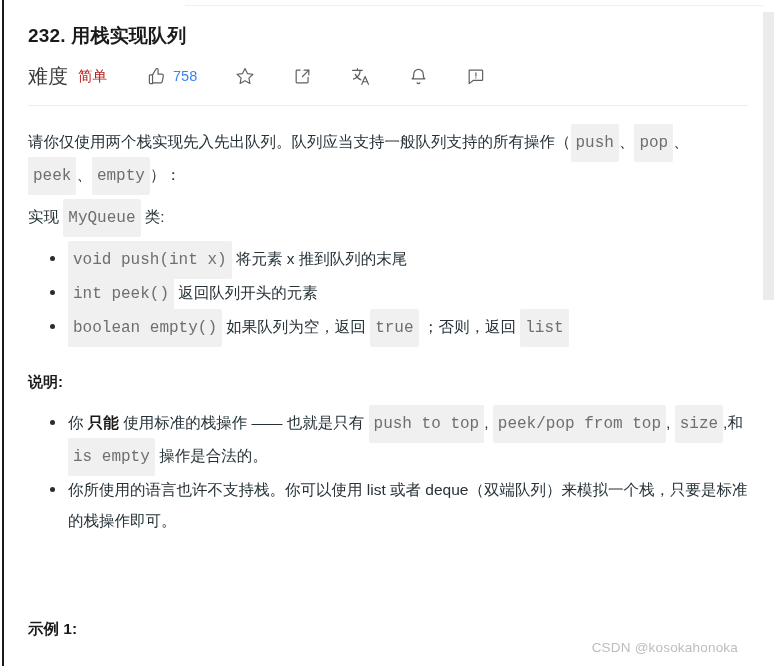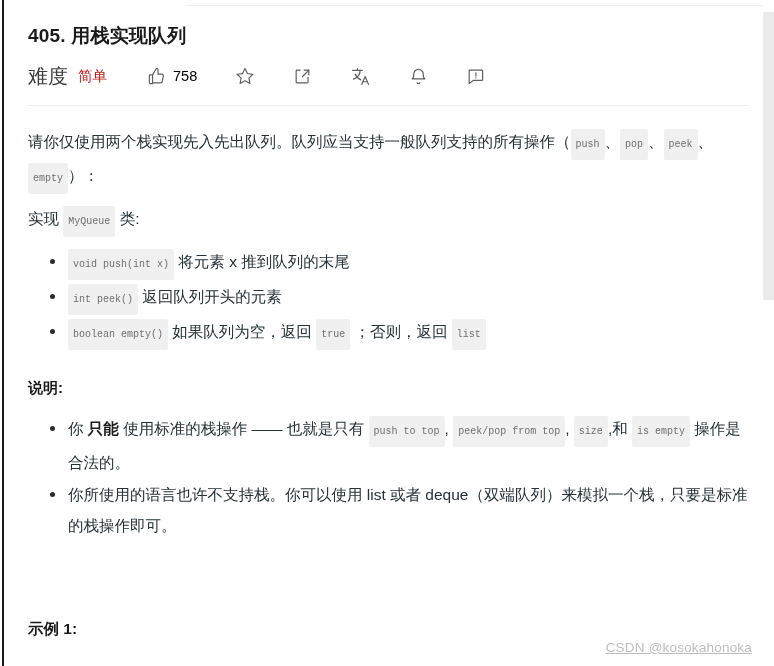--- a/index.html
+++ b/index.html
@@ -87,21 +87,21 @@
     display: flex;
     align-items: center;
     color: #555;
     margin-right: 38px;
     cursor: pointer;
   }
   .icon-btn:last-child { margin-right: 0; }
   .icon-btn svg { display: block; }
   .like-count {
     font-size: 14.5px;
-    color: #000000;
+    color: #3b82f6;
     margin-left: 7px;
   }
 
   .divider {
     margin-top: 17px;
     width: 720px;
     height: 1px;
     background: #ededed;
   }
 
@@ -110,21 +110,21 @@
     margin-top: 20px;
     font-size: 15.5px;
     line-height: 31px;
     color: #263238;
   }
 
   p.para { margin-bottom: 9px; }
 
   code.inline {
     font-family: "Liberation Mono", "DejaVu Sans Mono", monospace;
-    font-size: 10px;
+    font-size: 16px;
     background: #f0f0f0;
     color: #6f6f6f;
     padding: 10px 5px;
     border-radius: 2px;
     white-space: nowrap;
   }
 
   ul.bullets {
     list-style: none;
     margin: 2px 0 0 0;
@@ -158,43 +158,42 @@
     position: absolute;
     left: 28px;
     top: 619px;
     font-size: 15.5px;
     font-weight: bold;
     color: #1a1a1a;
   }
 
   .watermark {
     position: absolute;
-    right: 22px;
+    right: 36px;
     bottom: 11px;
     font-size: 13.5px;
     color: #bdbdbd;
     letter-spacing: .2px;
-    text-decoration: underline;
   }
 </style>
 </head>
 <body>
 
 <div class="page">
 
   <div class="left-edge"></div>
   <div class="top-rule"></div>
 
   <div class="scrollbar-track">
     <div class="scrollbar-thumb"></div>
   </div>
 
   <div class="content">
 
-    <div class="title">405. 用栈实现队列</div>
+    <div class="title">232. 用栈实现队列</div>
 
     <div class="meta-row">
       <span class="meta-label">难度</span>
       <span class="difficulty">简单</span>
 
       <span class="icon-btn">
         <span>
           <svg width="19" height="19" viewBox="0 0 24 24" fill="none" stroke="#5f5f5f" stroke-width="1.5" stroke-linecap="round" stroke-linejoin="round">
             <path d="M7 10v11H4a1 1 0 0 1-1-1v-9a1 1 0 0 1 1-1h3z"></path>
             <path d="M7 10l4.2-7.2a1.5 1.5 0 0 1 2.8.9V9h4.6a2 2 0 0 1 1.96 2.4l-1.3 7A2 2 0 0 1 17.3 20H7"></path>

